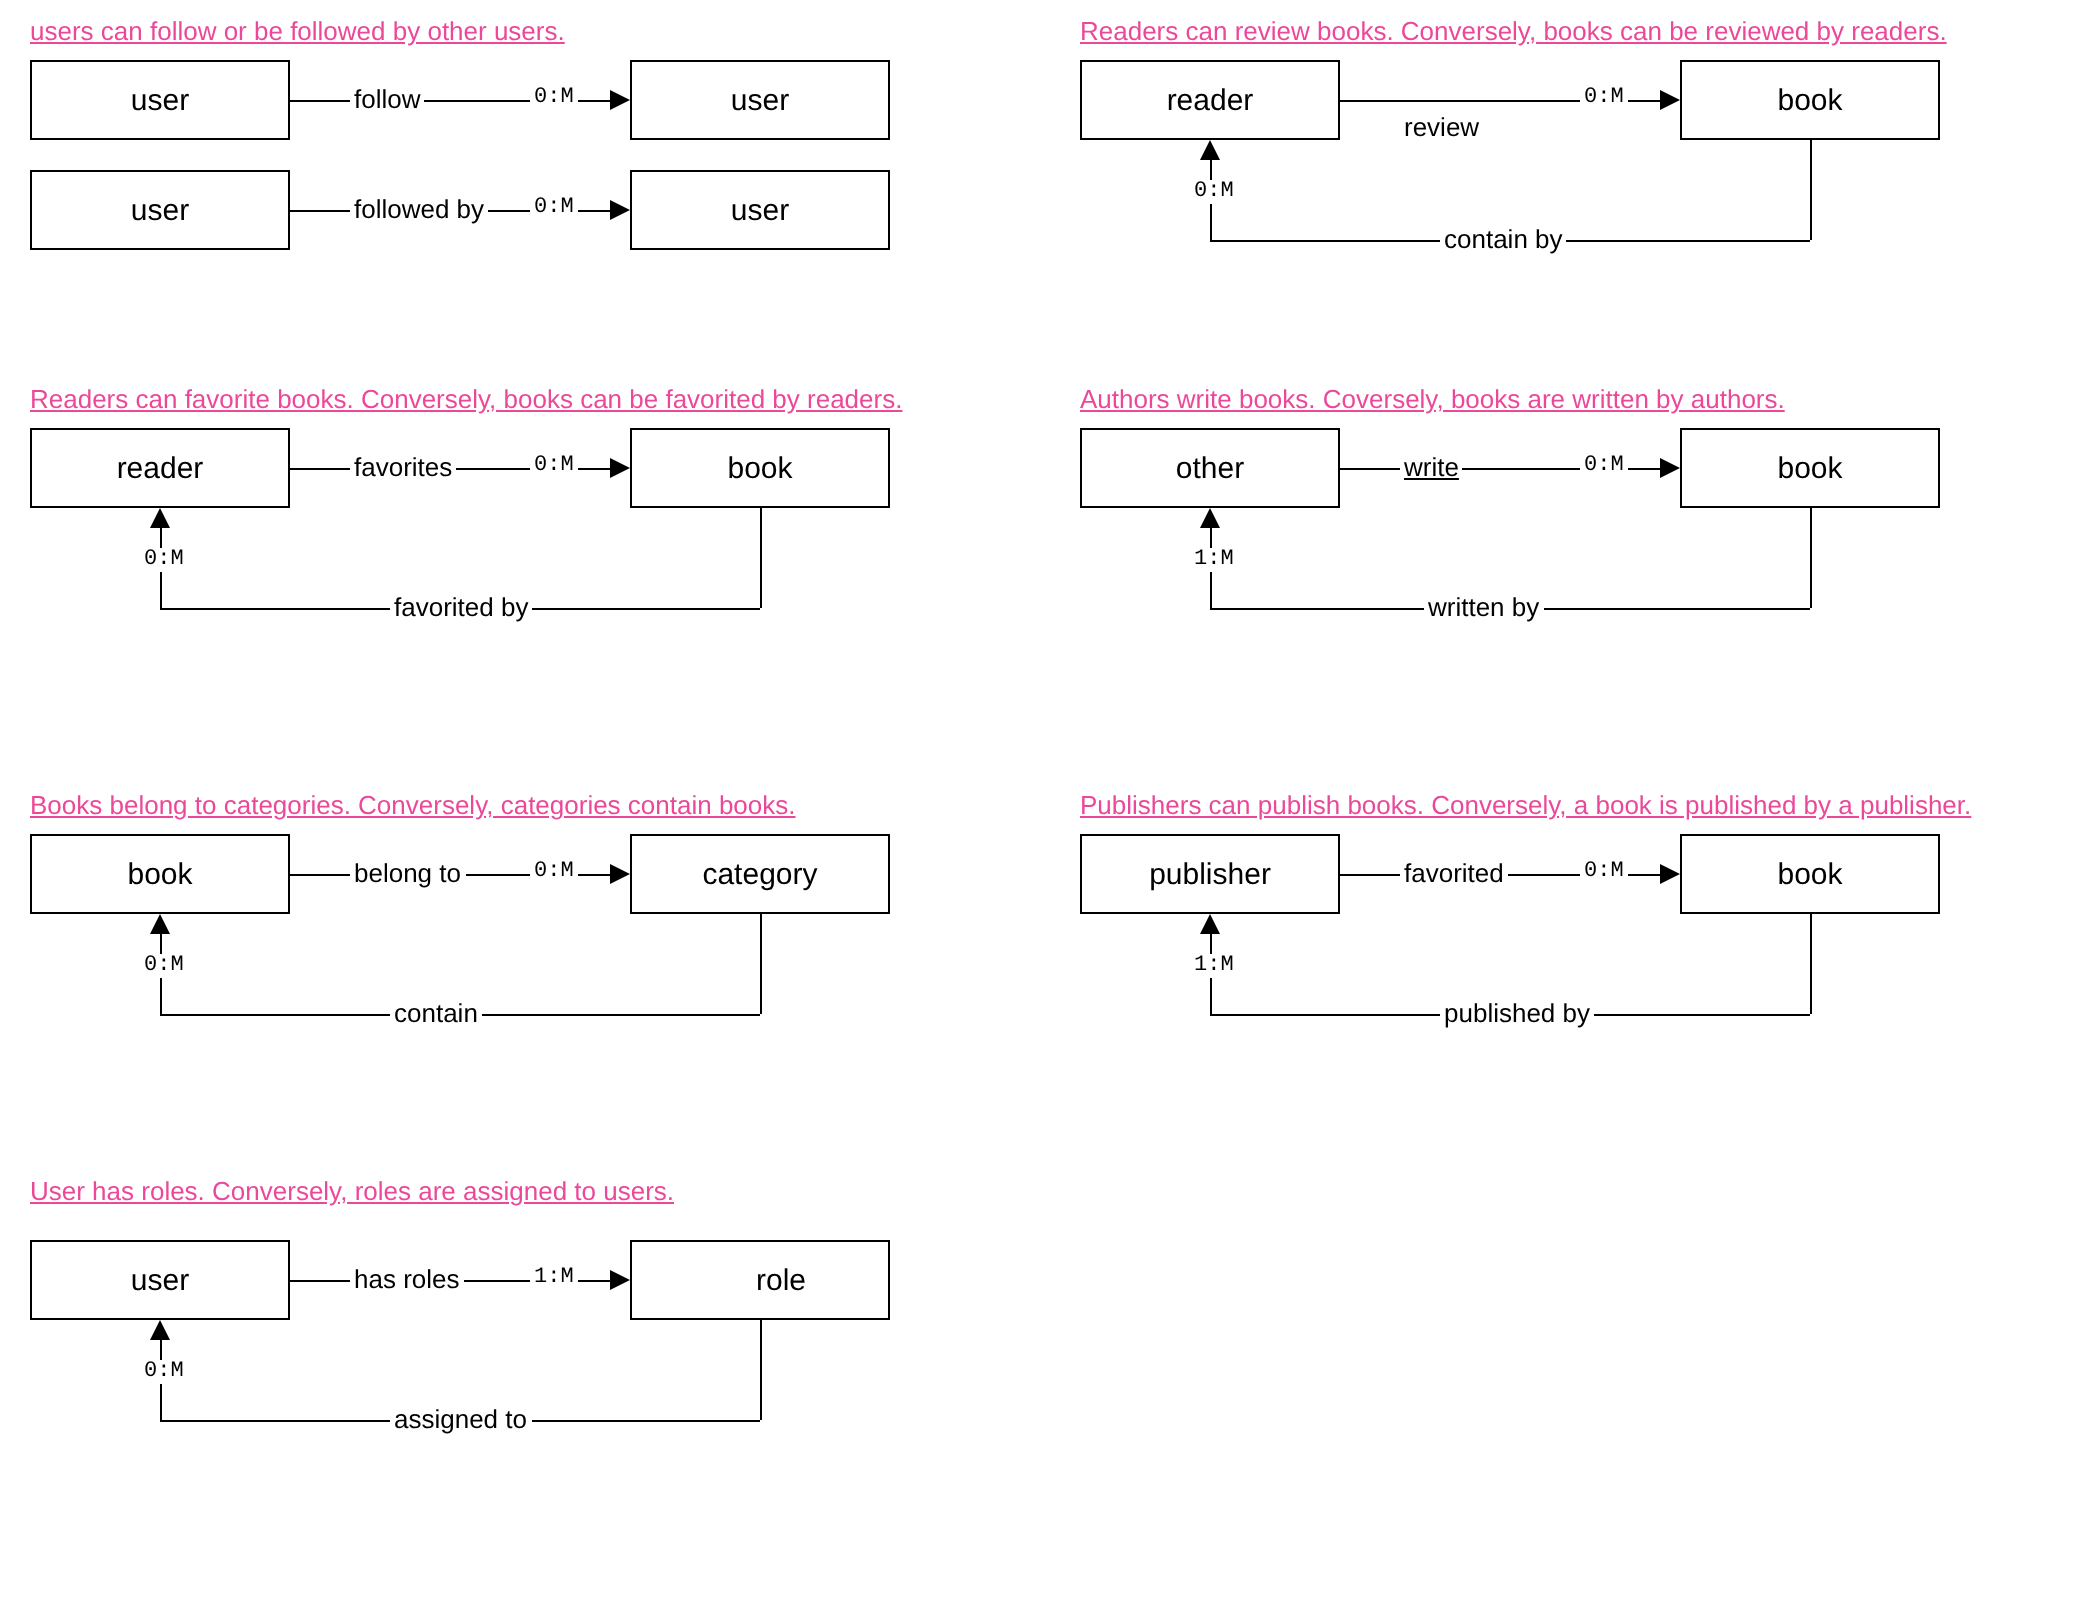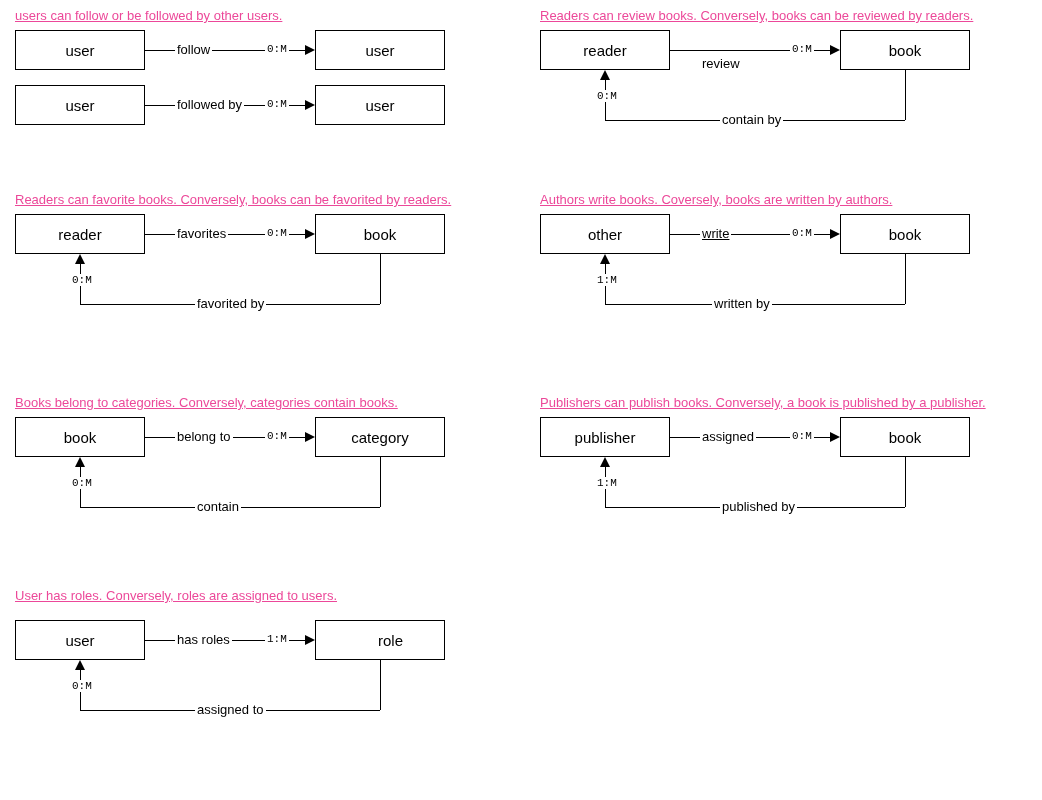--- a/index.html
+++ b/index.html
@@ -170,21 +170,21 @@
     <div class="card-label" style="left: 70px; top: 477px;">0:M</div>
     <div class="caption" style="left: 540px; top: 395px; text-align: center;">Publishers can publish books. Conversely, a book is published by a publisher.</div>
     <div class="entity-box" style="left: 540px; top: 417px;">
       <span>publisher</span>
     </div>
     <div class="entity-box" style="left: 840px; top: 417px;">
       <span>book</span>
     </div>
     <div class="hline" style="left: 670px; top: 437px; width: 160px;"></div>
     <div class="arrow-right" style="left: 830px; top: 432px;"></div>
-    <div class="rel-label" style="left: 700px; top: 429px;">assigned</div>
+    <div class="rel-label" style="left: 700px; top: 429px;">favorited</div>
     <div class="card-label" style="left: 790px; top: 430px;">0:M</div>
     <div class="vline" style="left: 905px; top: 457px; height: 50px;"></div>
     <div class="hline" style="left: 605px; top: 507px; width: 300px;"></div>
     <div class="vline" style="left: 605px; top: 467px; height: 40px;"></div>
     <div class="arrow-up" style="left: 600px; top: 457px;"></div>
     <div class="rel-label" style="left: 720px; top: 499px;">published by</div>
     <div class="card-label" style="left: 595px; top: 477px;">1:M</div>
     <div class="caption" style="left: 15px; top: 588px;">User has roles. Conversely, roles are assigned to users.</div>
     <div class="entity-box" style="left: 15px; top: 620px;">
       <span>user</span>

